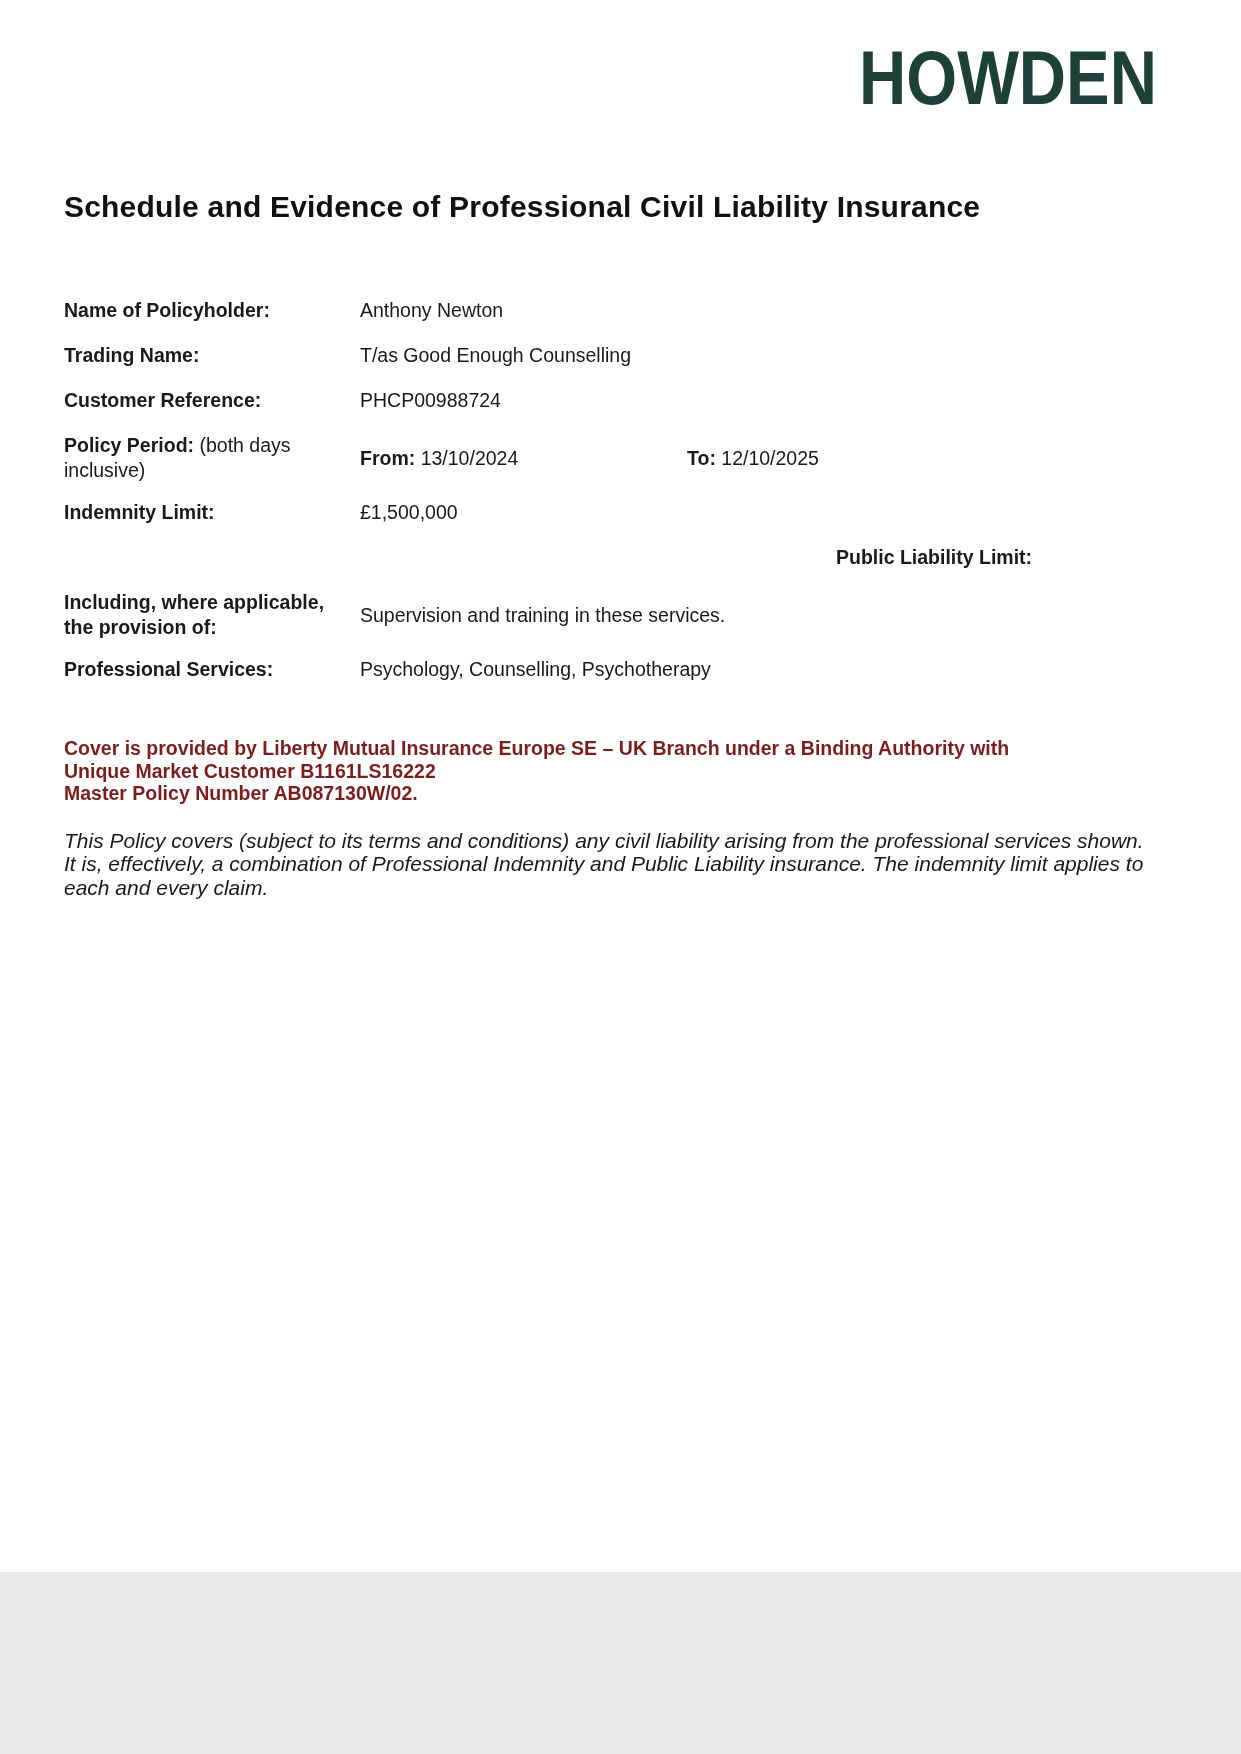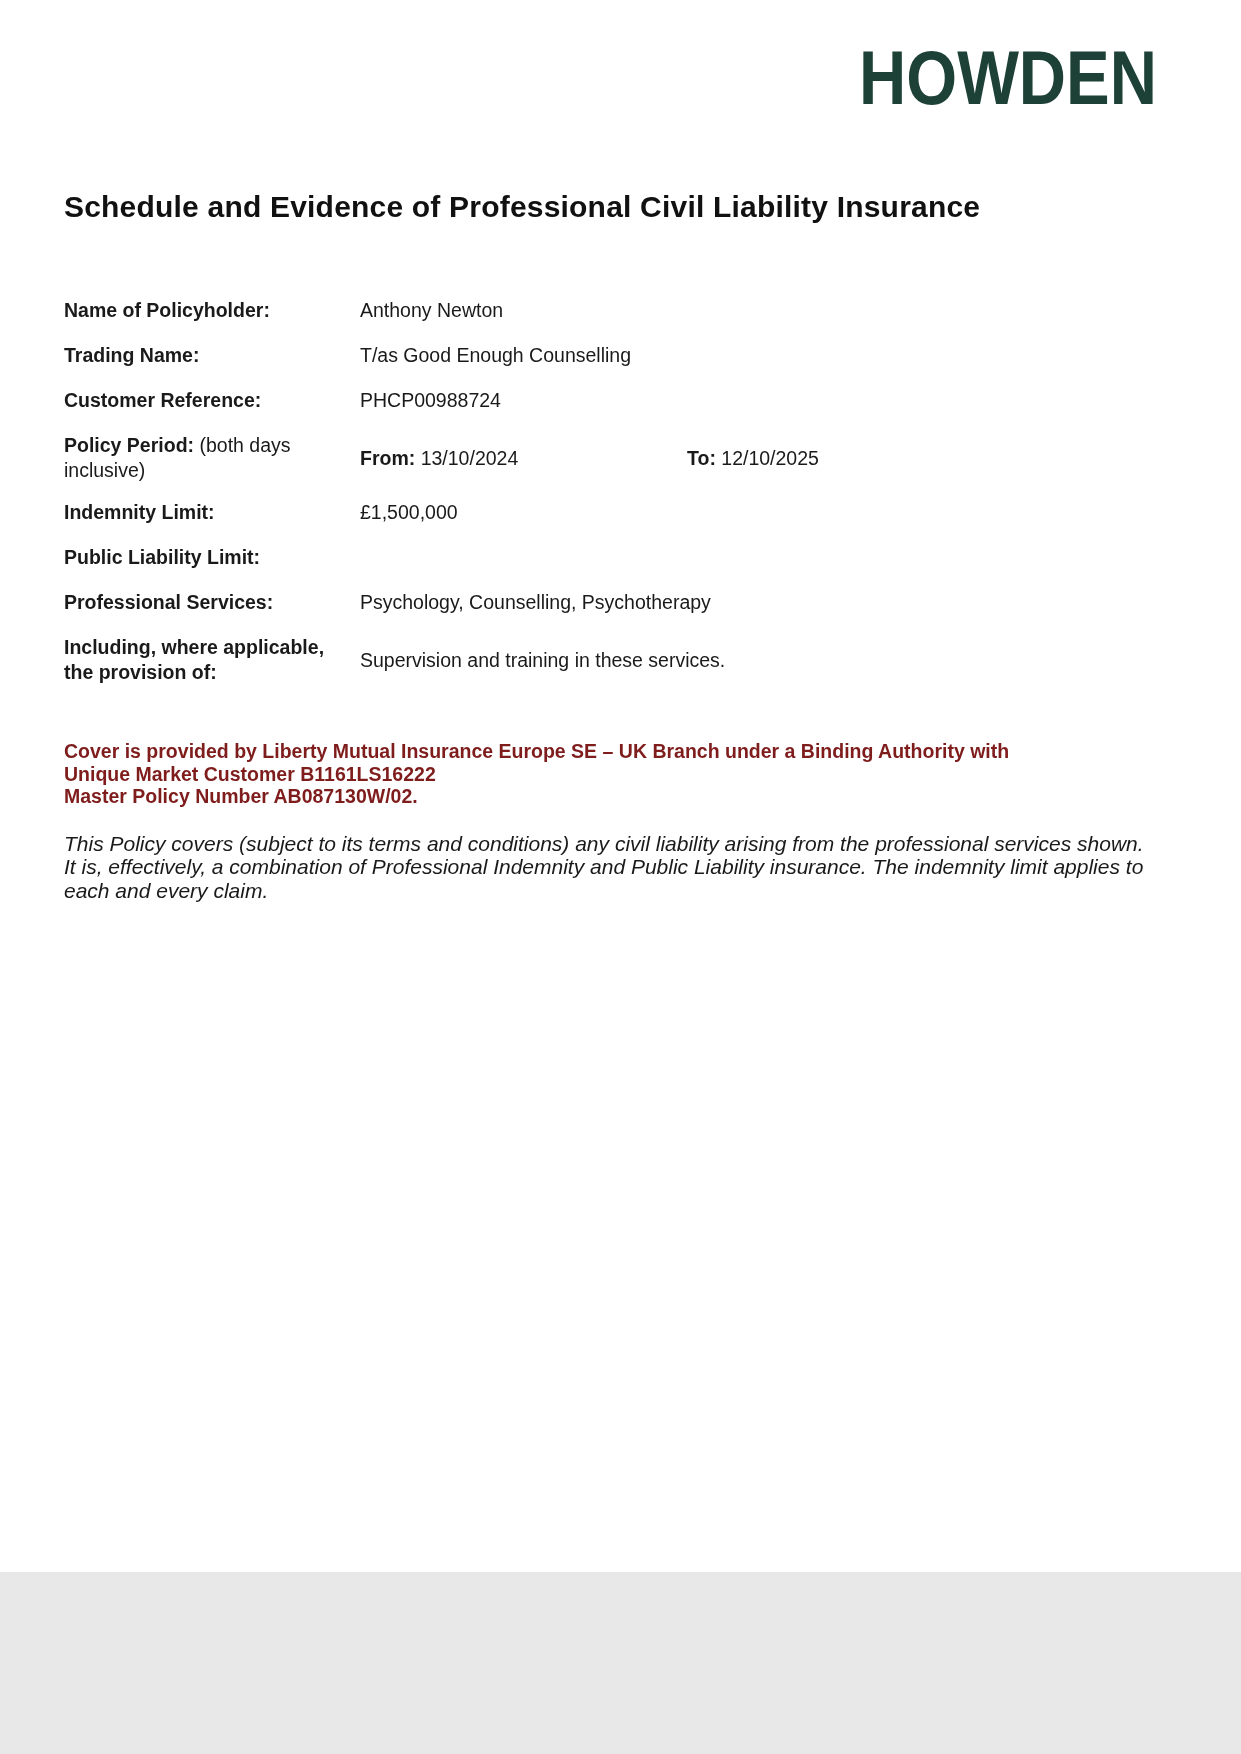--- a/index.html
+++ b/index.html
@@ -35,20 +35,21 @@
     letter-spacing: 0.2px;
     color: #111;
   }
   .rows { margin-top: 72px; }
   .row {
     display: flex;
     align-items: flex-start;
     font-size: 19.5px;
     line-height: 25px;
     margin-bottom: 20px;
+    justify-content: flex-end;
   }
   .row-center { align-items: center; margin-bottom: 17px; }
   .row .label {
     flex: 0 0 296px;
     padding-right: 12px;
     font-weight: bold;
   }
   .row .label .note { font-weight: normal; }
   .row .value { font-weight: normal; flex: 1 1 auto; }
   .value-period { position: relative; }
@@ -111,28 +112,28 @@
 
       <div class="row">
         <div class="label">Indemnity Limit:</div>
         <div class="value">£1,500,000</div>
       </div>
 
       <div class="row">
         <div class="label">Public Liability Limit:</div>
       </div>
 
+      <div class="row row-center">
+        <div class="label">Including, where applicable, the provision of:</div>
+        <div class="value">Supervision and training in these services.</div>
+      </div>
+
       <div class="row">
         <div class="label">Professional Services:</div>
         <div class="value">Psychology, Counselling, Psychotherapy</div>
-      </div>
-
-      <div class="row row-center">
-        <div class="label">Including, where applicable, the provision of:</div>
-        <div class="value">Supervision and training in these services.</div>
       </div>
 
     </div>
 
     <div class="cover">
       <div>Cover is provided by Liberty Mutual Insurance Europe SE – UK Branch under a Binding Authority with</div>
       <div>Unique Market Customer B1161LS16222</div>
       <div>Master Policy Number AB087130W/02.</div>
     </div>
 

